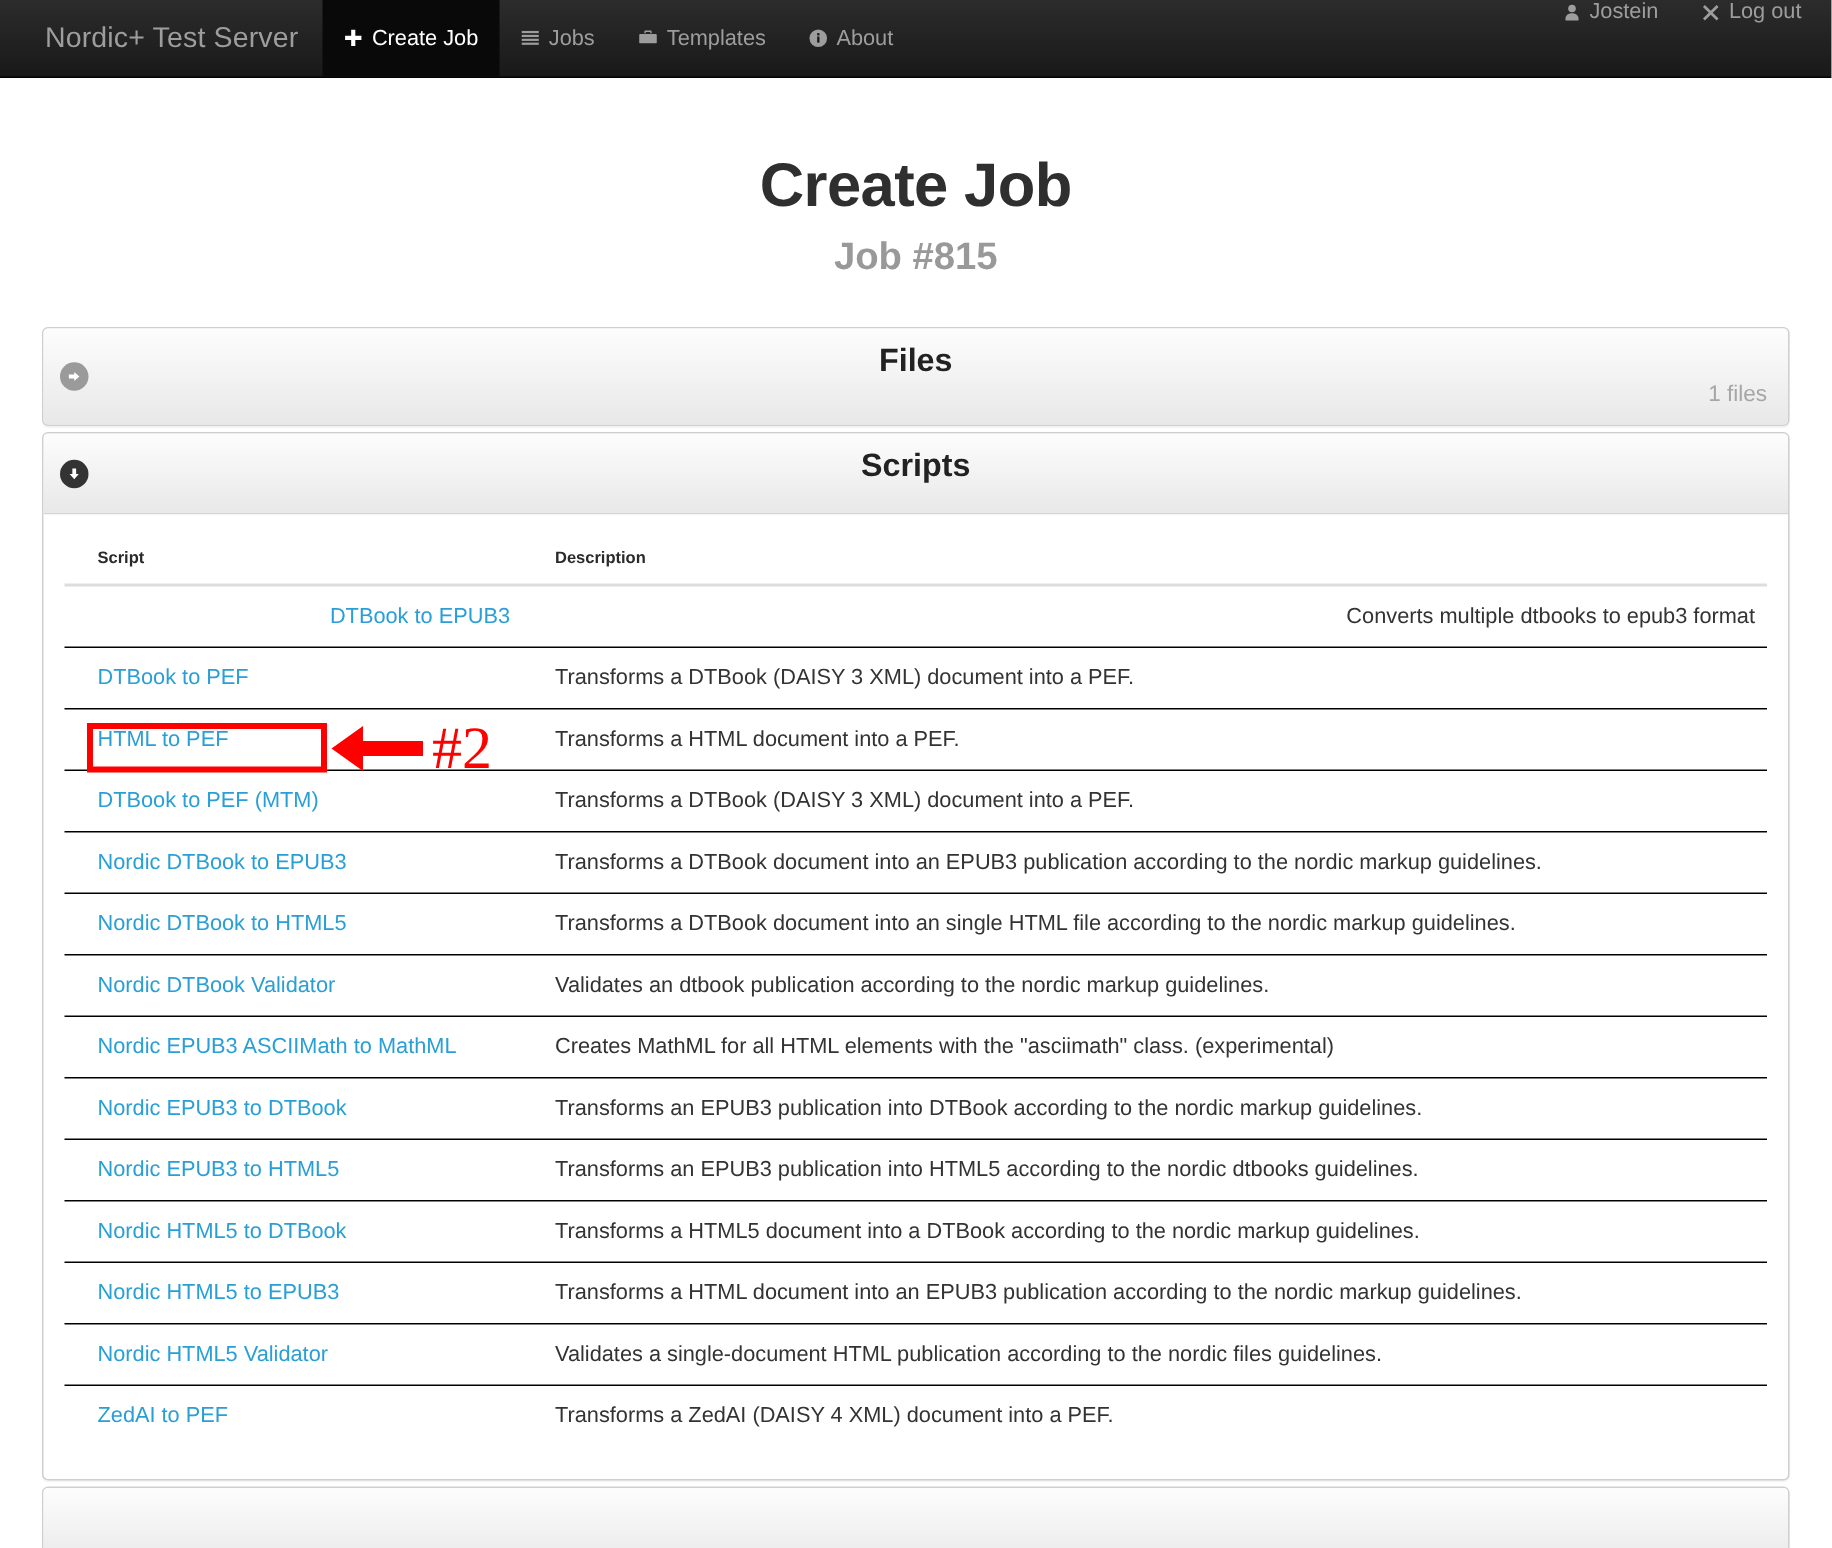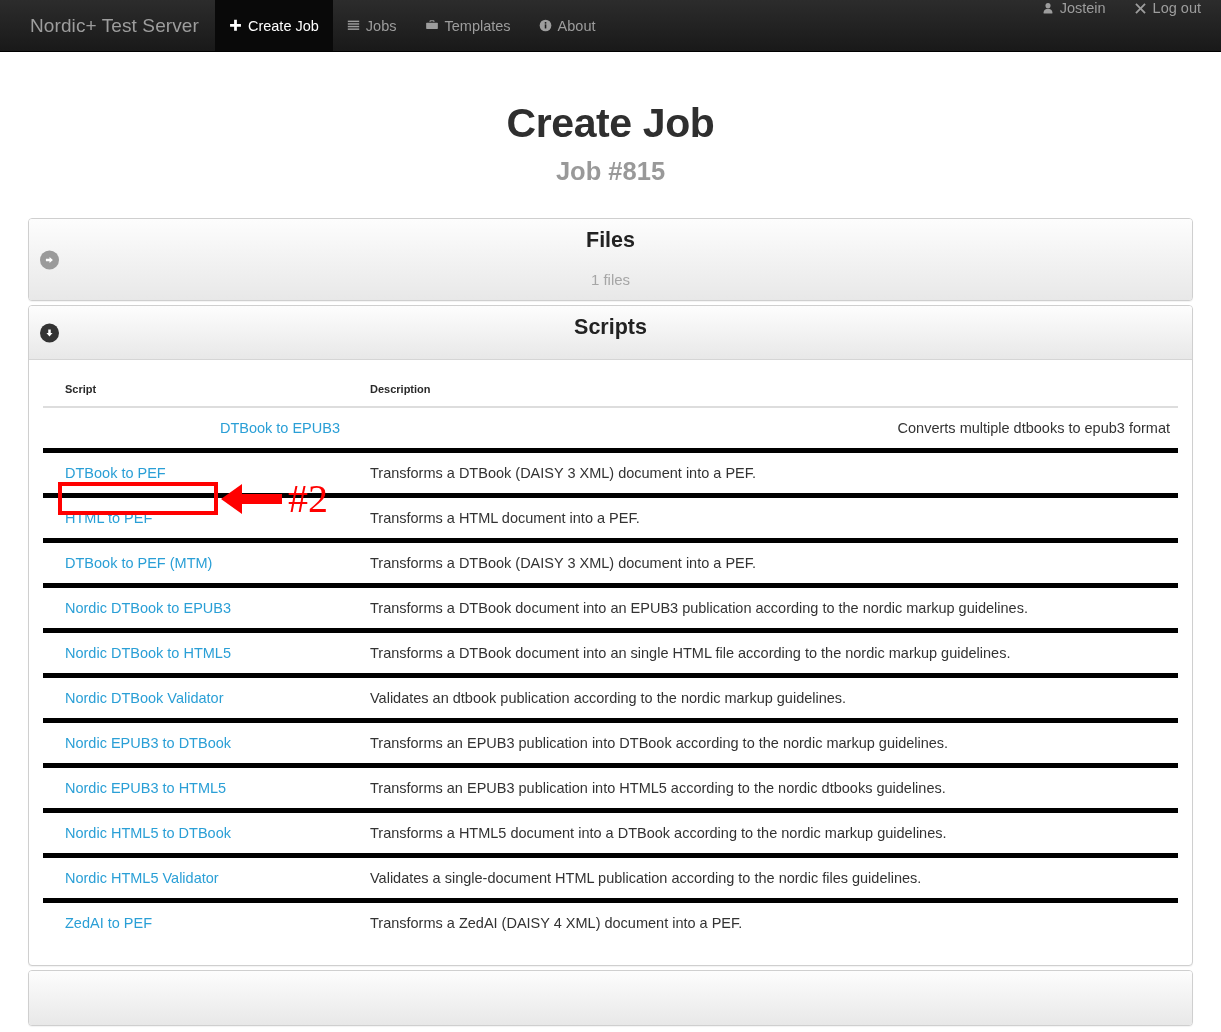--- a/index.html
+++ b/index.html
@@ -86,24 +86,25 @@
   }
   .panel.collapsed .panel-heading { border-bottom: none; border-radius: 3px; }
   .panel-title {
     margin: 0;
     font-size: 21.5px;
     font-weight: bold;
     color: #222;
     line-height: 1.18;
   }
   .panel-count {
-    margin: 18px 0 0 0;
+    margin: 1px 0 0 0;
     font-size: 15px;
     color: #a6a6a6;
     line-height: 1.2;
+    text-align: right;
   }
   .toggle-ico {
     position: absolute;
     left: 11px; top: 50%;
     transform: translateY(-50%);
     width: 19px; height: 19px;
     border-radius: 50%;
     display: flex; align-items: center; justify-content: center;
   }
   .toggle-ico.gray { background: #9a9a9a; }
@@ -119,21 +120,21 @@
     font-size: 11px;
     font-weight: bold;
     color: #2a2a2a;
     padding: 9px 8px 11px 22px;
     border-bottom: 2px solid #dddddd;
   }
   table.scripts td {
     font-size: 14.5px;
     color: #333333;
     padding: 12px 8px 12px 22px;
-    border-top: 5px solid #000000;
+    border-top: 1px solid #000000;
     vertical-align: middle;
   }
   table.scripts tr:first-child td { border-top: none; text-align: right; }
   table.scripts th.c-script, table.scripts td.c-script { width: 305px; }
   table.scripts a {
     color: #2a9fd6;
     text-decoration: none;
     font-size: 14.5px;
   }
 
@@ -280,30 +281,38 @@
               </tr>
               <tr>
                 <td class="c-script"><a>Nordic DTBook to HTML5</a></td>
                 <td>Transforms a DTBook document into an single HTML file according to the nordic markup guidelines.</td>
               </tr>
               <tr>
                 <td class="c-script"><a>Nordic DTBook Validator</a></td>
                 <td>Validates an dtbook publication according to the nordic markup guidelines.</td>
               </tr>
               <tr>
+                <td class="c-script"><a>Nordic EPUB3 ASCIIMath to MathML</a></td>
+                <td>Creates MathML for all HTML elements with the "asciimath" class. (experimental)</td>
+              </tr>
+              <tr>
                 <td class="c-script"><a>Nordic EPUB3 to DTBook</a></td>
                 <td>Transforms an EPUB3 publication into DTBook according to the nordic markup guidelines.</td>
               </tr>
               <tr>
                 <td class="c-script"><a>Nordic EPUB3 to HTML5</a></td>
                 <td>Transforms an EPUB3 publication into HTML5 according to the nordic dtbooks guidelines.</td>
               </tr>
               <tr>
                 <td class="c-script"><a>Nordic HTML5 to DTBook</a></td>
                 <td>Transforms a HTML5 document into a DTBook according to the nordic markup guidelines.</td>
+              </tr>
+              <tr>
+                <td class="c-script"><a>Nordic HTML5 to EPUB3</a></td>
+                <td>Transforms a HTML document into an EPUB3 publication according to the nordic markup guidelines.</td>
               </tr>
               <tr>
                 <td class="c-script"><a>Nordic HTML5 Validator</a></td>
                 <td>Validates a single-document HTML publication according to the nordic files guidelines.</td>
               </tr>
               <tr>
                 <td class="c-script"><a>ZedAI to PEF</a></td>
                 <td>Transforms a ZedAI (DAISY 4 XML) document into a PEF.</td>
               </tr>
             </tbody>

